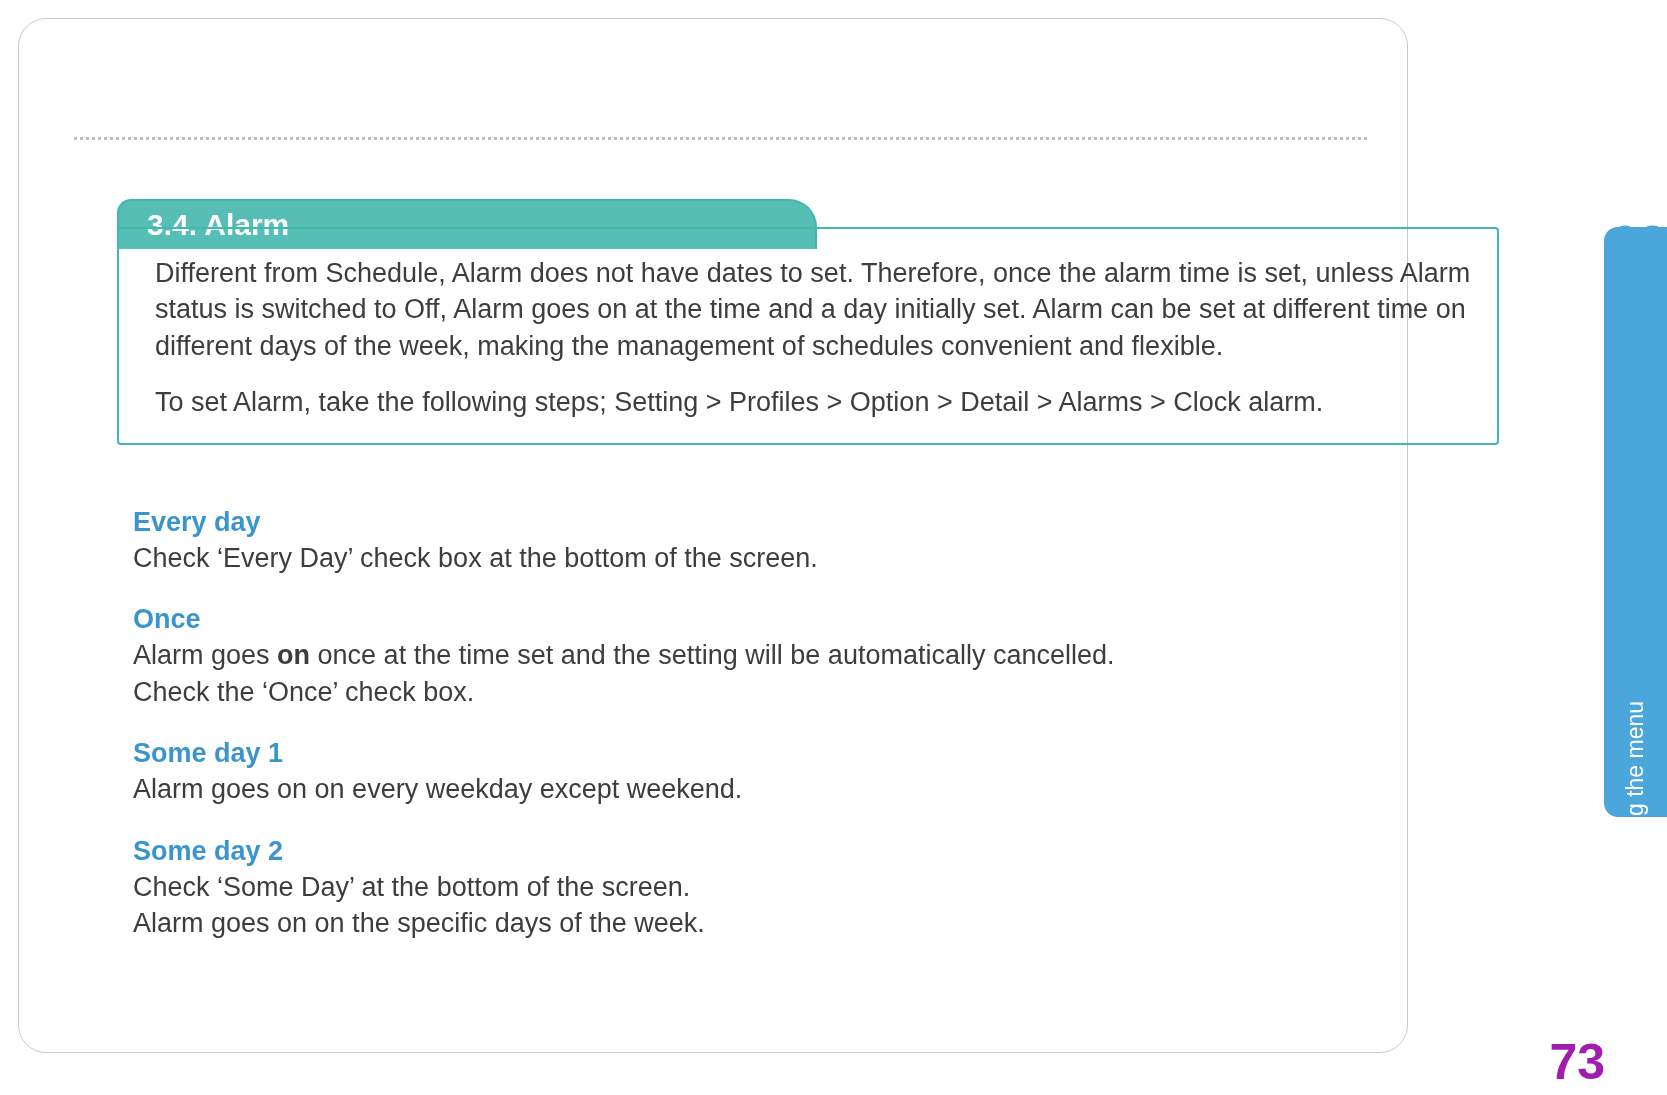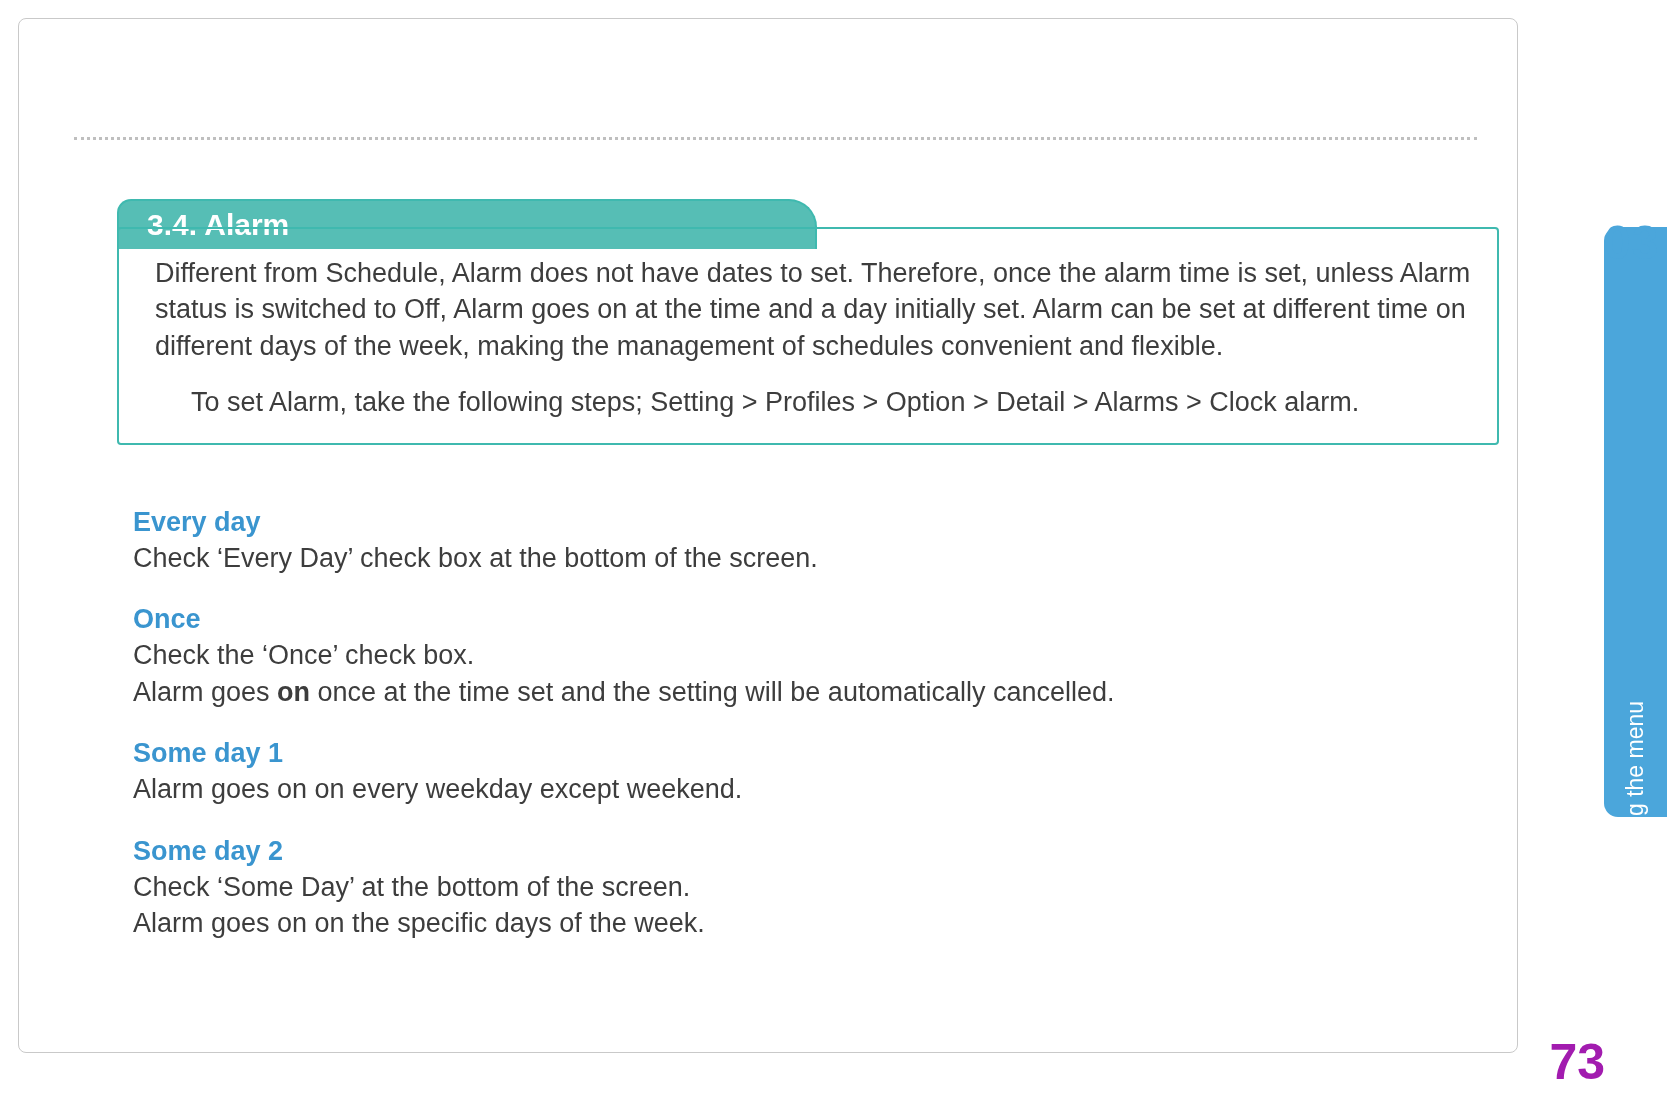--- a/index.html
+++ b/index.html
@@ -7,24 +7,24 @@
     width: 1667px;
     height: 1095px;
     background: #ffffff;
     font-family: Arial, Helvetica, sans-serif;
     overflow: hidden;
   }
   .page-frame {
     position: absolute;
     left: 18px;
     top: 18px;
-    width: 1500px;
+    width: 1390px;
     height: 1035px;
     border: 1px solid #c9c9c9;
-    border-radius: 8px;
+    border-radius: 28px;
     background: #ffffff;
   }
   .dotted-separator {
     position: absolute;
     left: 55px;
     right: 40px;
     top: 118px;
     border-top: 3px dotted #bfbfbf;
     height: 0;
   }
@@ -37,21 +37,21 @@
     height: 590px;
     background: #4ba6db;
     border-top-left-radius: 14px;
     border-bottom-left-radius: 14px;
   }
   .side-tab .chapter-number {
     position: absolute;
     top: -12px;
     left: 0;
     width: 100%;
-    text-align: left;
+    text-align: right;
     font-size: 48px;
     font-weight: 700;
     color: #4ba6db;
     letter-spacing: 1px;
   }
   .side-tab .chapter-label-wrap {
     position: absolute;
     left: 0;
     bottom: 22px;
     width: 63px;
@@ -103,21 +103,21 @@
   .alarm-tab-text {
     color: #ffffff;
     font-size: 30px;
     font-weight: 700;
   }
   .alarm-box p {
     color: #3d3d3d;
     font-size: 27px;
     line-height: 1.35;
   }
-  .alarm-box p + p { margin-top: 20px; margin-left: 36px; }
+  .alarm-box p + p { margin-top: 20px; }
   
   .sections {
     position: absolute;
     left: 114px;
     top: 460px;
     width: 1350px;
   }
   .section { margin-bottom: 22px; margin-top: 28px; }
   .section-title {
     color: #3a95cf;
@@ -149,24 +149,24 @@
 
   <div class="sections">
 
     <div class="section">
       <div class="section-title">Every day</div>
       <div class="section-line">Check ‘Every Day’ check box at the bottom of the screen.</div>
     </div>
 
     <div class="section">
       <div class="section-title">Once</div>
-      <div class="section-line">Check the ‘Once’ check box.</div>
       <div class="section-line">
         <span>Alarm goes </span><span class="bold">on</span><span> once at the time set and the setting will be automatically cancelled.</span>
       </div>
+      <div class="section-line">Check the ‘Once’ check box.</div>
     </div>
 
     <div class="section">
       <div class="section-title">Some day 1</div>
       <div class="section-line">Alarm goes on on every weekday except weekend.</div>
     </div>
 
     <div class="section">
       <div class="section-title">Some day 2</div>
       <div class="section-line">Check ‘Some Day’ at the bottom of the screen.</div>

